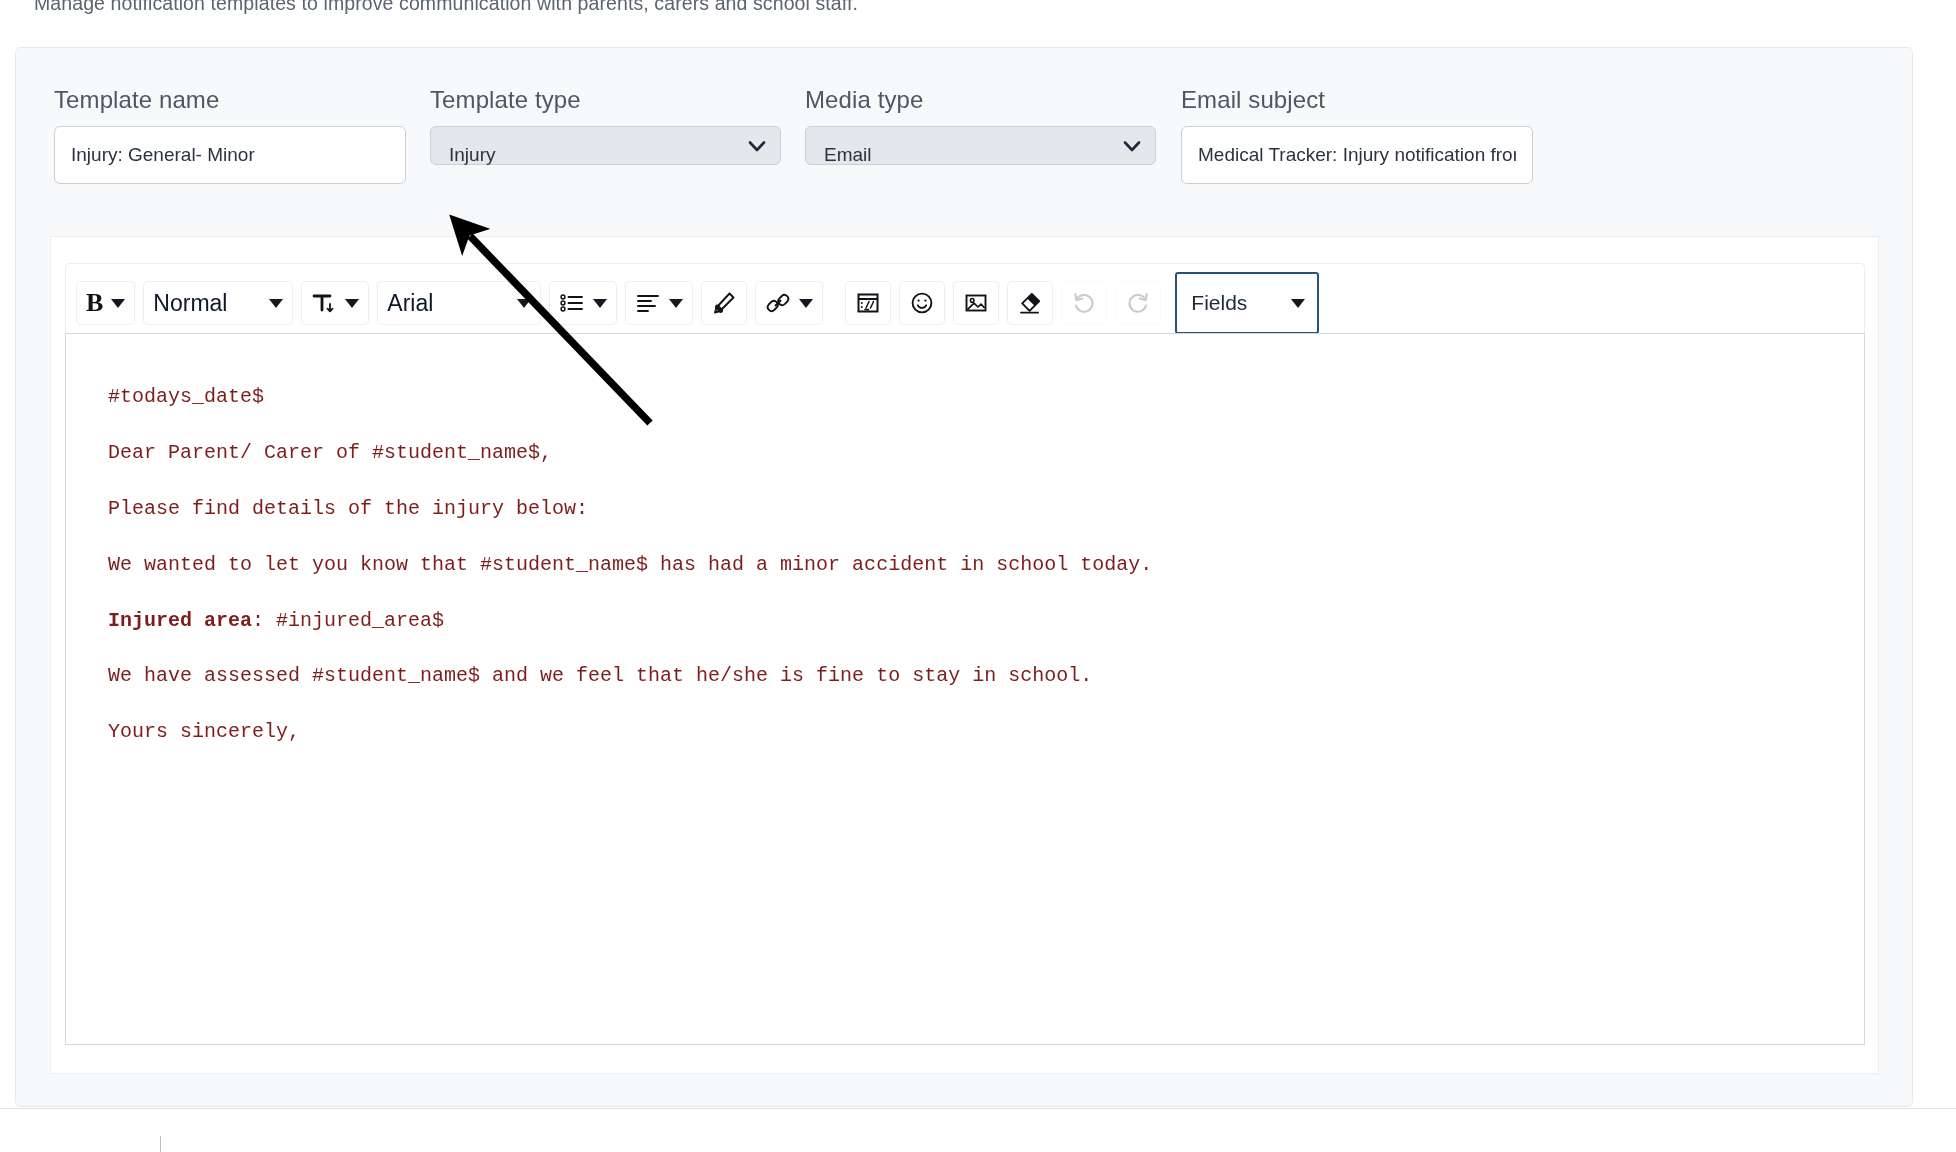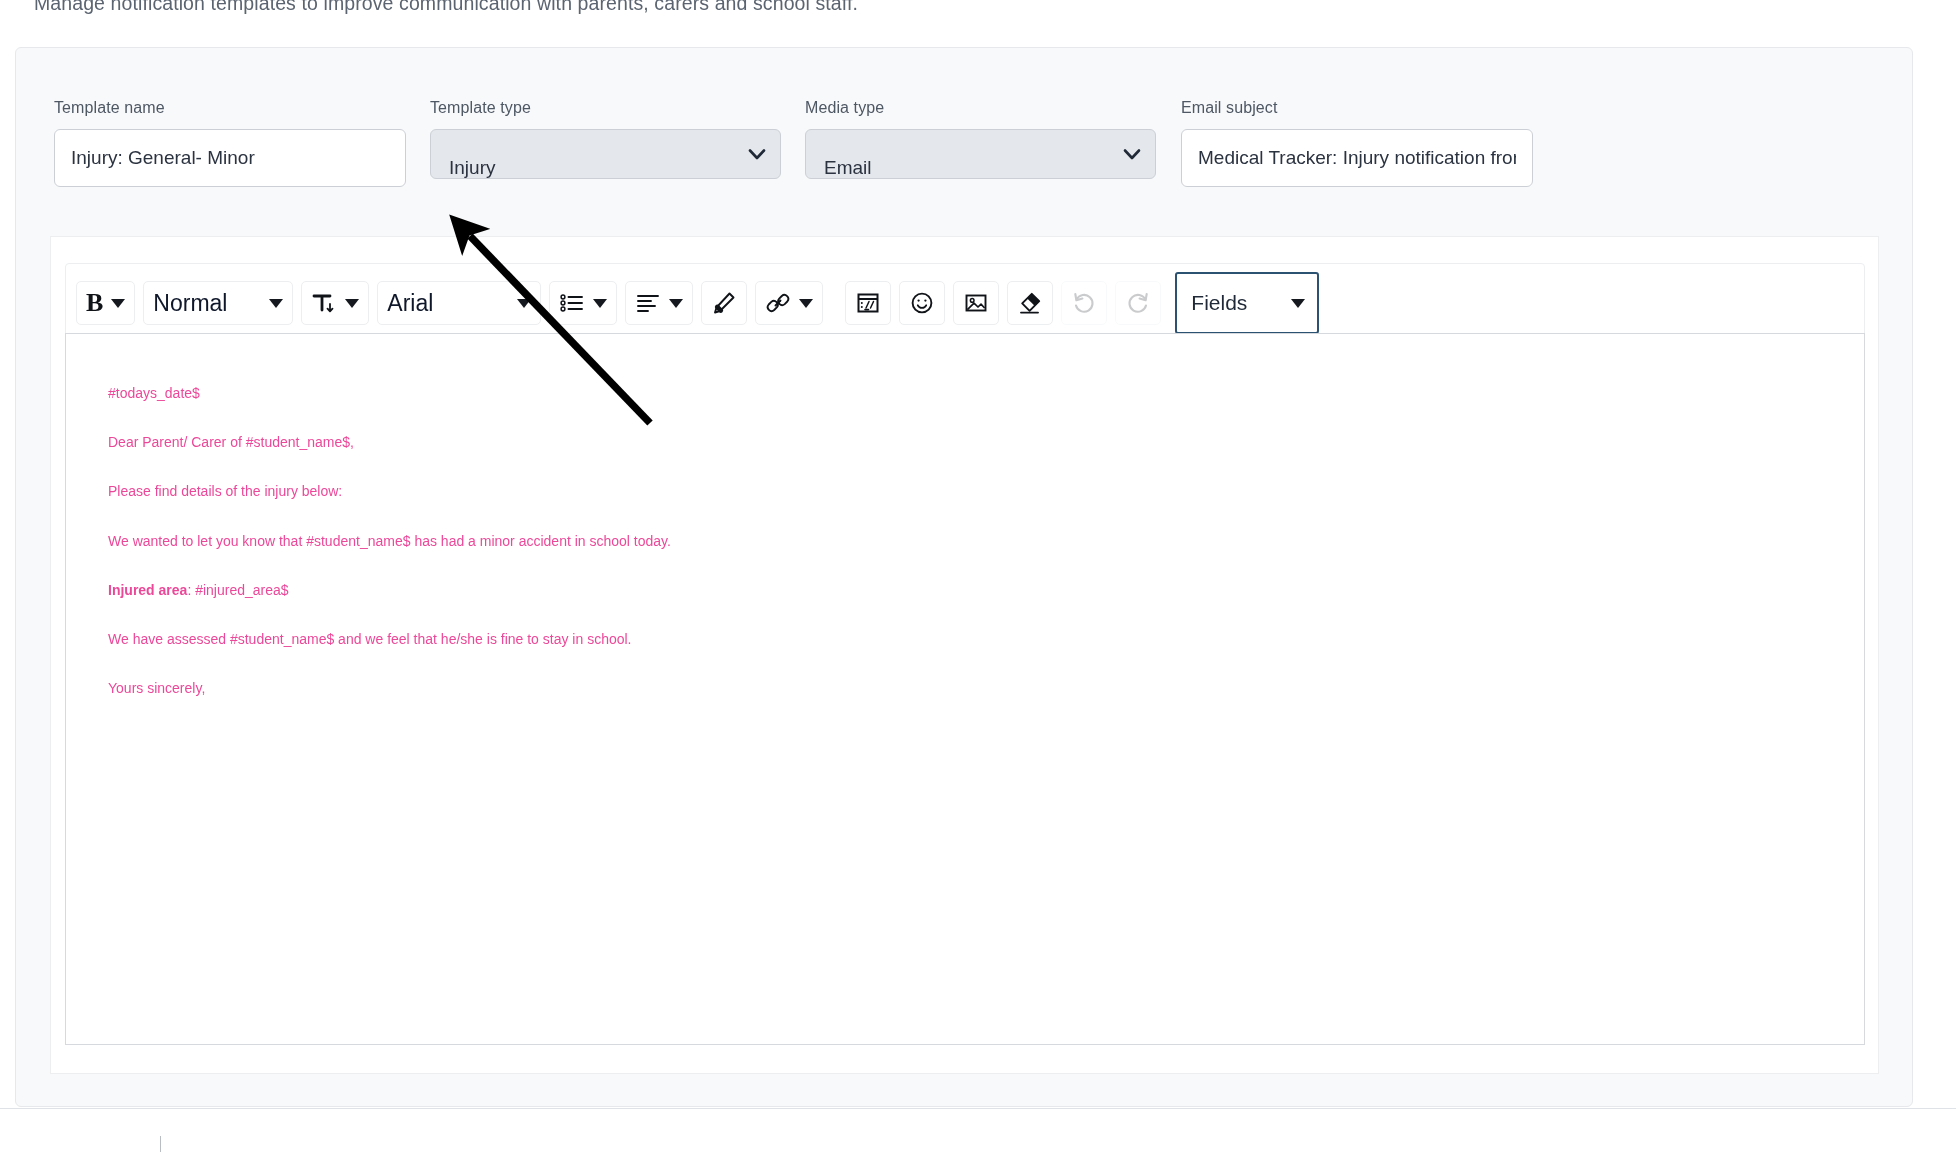--- a/index.html
+++ b/index.html
@@ -41,49 +41,48 @@
     position: absolute;
     left: 0; top: 0;
     width: 100%;
     height: 168px;
   }
   .field {
     position: absolute;
     top: 38px;
   }
   .field-label {
-    font-size: 16px;
+    font-size: 24px;
     color: #4e5764;
     margin-bottom: 12px;
     display: block;
     letter-spacing: .1px;
-    margin-top: 13px;
   }
   .text-input {
     display: block;
     width: 100%;
     height: 58px;
     border: 1px solid #ccd0d6;
     border-radius: 6px;
     background: #ffffff;
     padding: 0 16px;
     font-size: 19px;
     color: #2b3240;
     font-family: "Liberation Sans", sans-serif;
     outline: none;
   }
   .select-wrap { position: relative; width: 100%; }
   .select-input {
     display: block;
     width: 100%;
-    height: 50px;
+    height: 39px;
     border: 1px solid #ccd0d6;
     border-radius: 6px;
     background: #e4e7eb;
-    padding: 14px 44px 0 18px;
+    padding: 4px 44px 0 18px;
     font-size: 19px;
     color: #2b3240;
     font-family: "Liberation Sans", sans-serif;
     line-height: 48px;
   }
   .select-chevron {
     position: absolute;
     right: 14px; top: 50%;
     transform: translateY(-50%);
     pointer-events: none;
@@ -182,23 +181,23 @@
     position: absolute;
     left: 14px; top: 96px;
     width: 1800px;
     height: 712px;
     border: 1px solid #d6d9dd;
     background: #ffffff;
     overflow: hidden;
   }
   .doc {
     padding: 52px 40px 10px 42px;
-    color: #ec4899;
-    font-size: 14px;
-    font-family: Liberation Sans, sans-serif;
+    color: #7f1d1d;
+    font-size: 20px;
+    font-family: Liberation Mono, monospace;
   }
   .doc p {
     margin: 0 0 33.5px 0;
     line-height: 1.12;
   }
   .doc b { font-weight: bold; }
 
   
   .bottom-strip {
     position: absolute;

